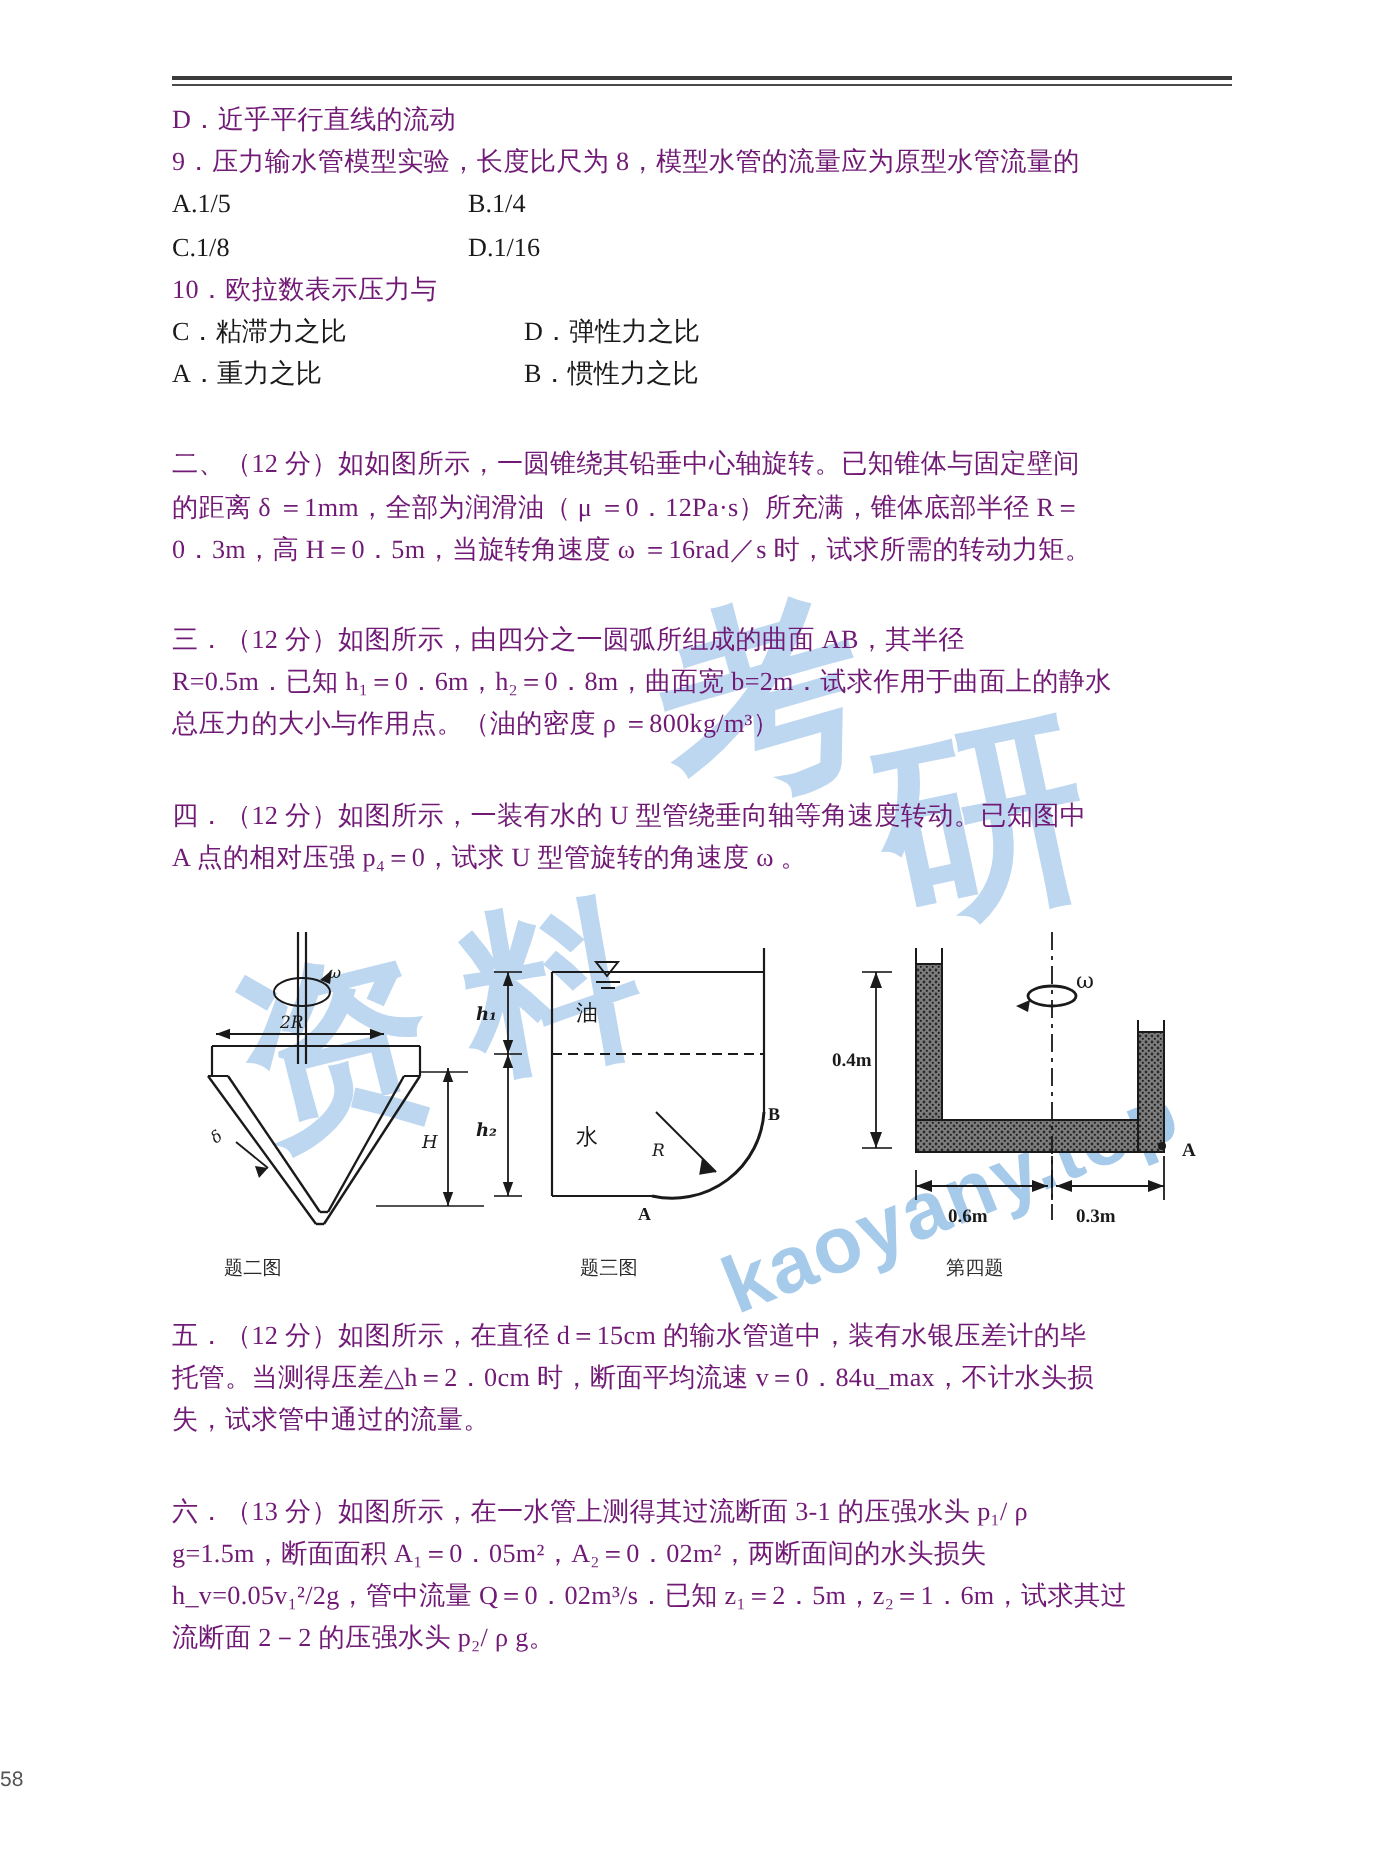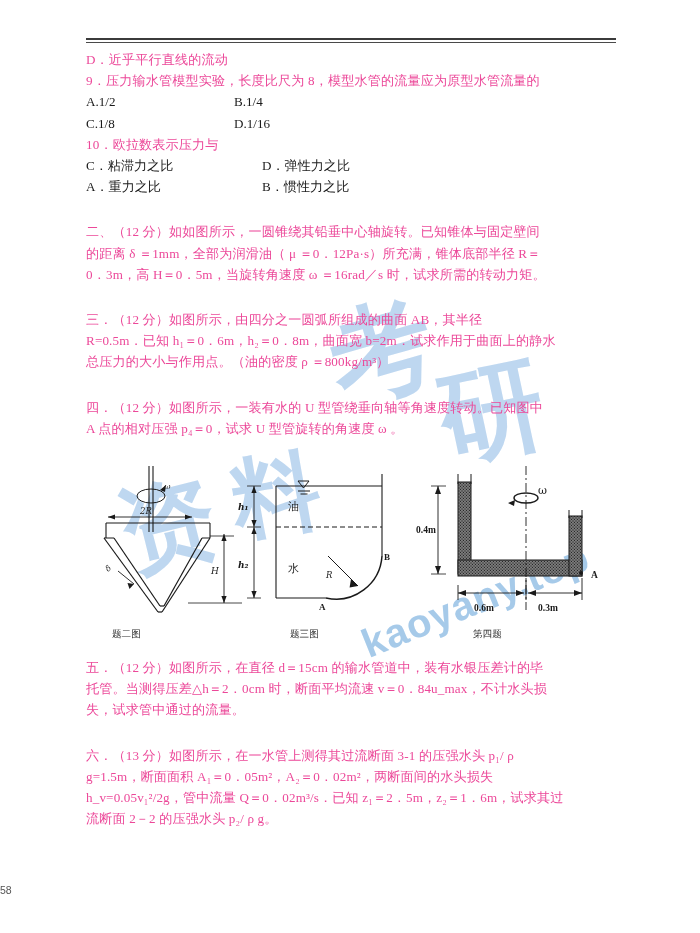--- a/index.html
+++ b/index.html
@@ -42,21 +42,21 @@
     width: 100%;
   }
 
   
   .para {
     font-size: 13.1px;
     line-height: 21.2px;
     letter-spacing: 0.15px;
     text-align: left;
     margin: 0;
-    color: #ec4899;
+    color: #701a75;
   }
   .q-line { white-space: nowrap; }
   .opt-row {
     display: flex;
     font-size: 13.1px;
     line-height: 21.2px;
   }
   .opt-a { width: 148px; flex: 0 0 148px; }
   .opt-b { flex: 1 1 auto; }
   .opt-row.wide .opt-a { width: 176px; flex: 0 0 176px; }
@@ -144,21 +144,21 @@
     <div class="rule-gap"></div>
     <div class="rule-thin"></div>
 
     <div style="height:6px"></div>
 
     <div class="para q-line">D．近乎平行直线的流动</div>
 
     <div class="para q-line">9．压力输水管模型实验，长度比尺为 8，模型水管的流量应为原型水管流量的</div>
 
     <div class="opt-row">
-      <div class="opt-a">A.1/2</div>
+      <div class="opt-a">A.1/5</div>
       <div class="opt-b">B.1/4</div>
     </div>
     <div class="opt-row">
       <div class="opt-a">C.1/8</div>
       <div class="opt-b">D.1/16</div>
     </div>
 
     <div class="para q-line">10．欧拉数表示压力与</div>
 
     <div class="opt-row wide">

